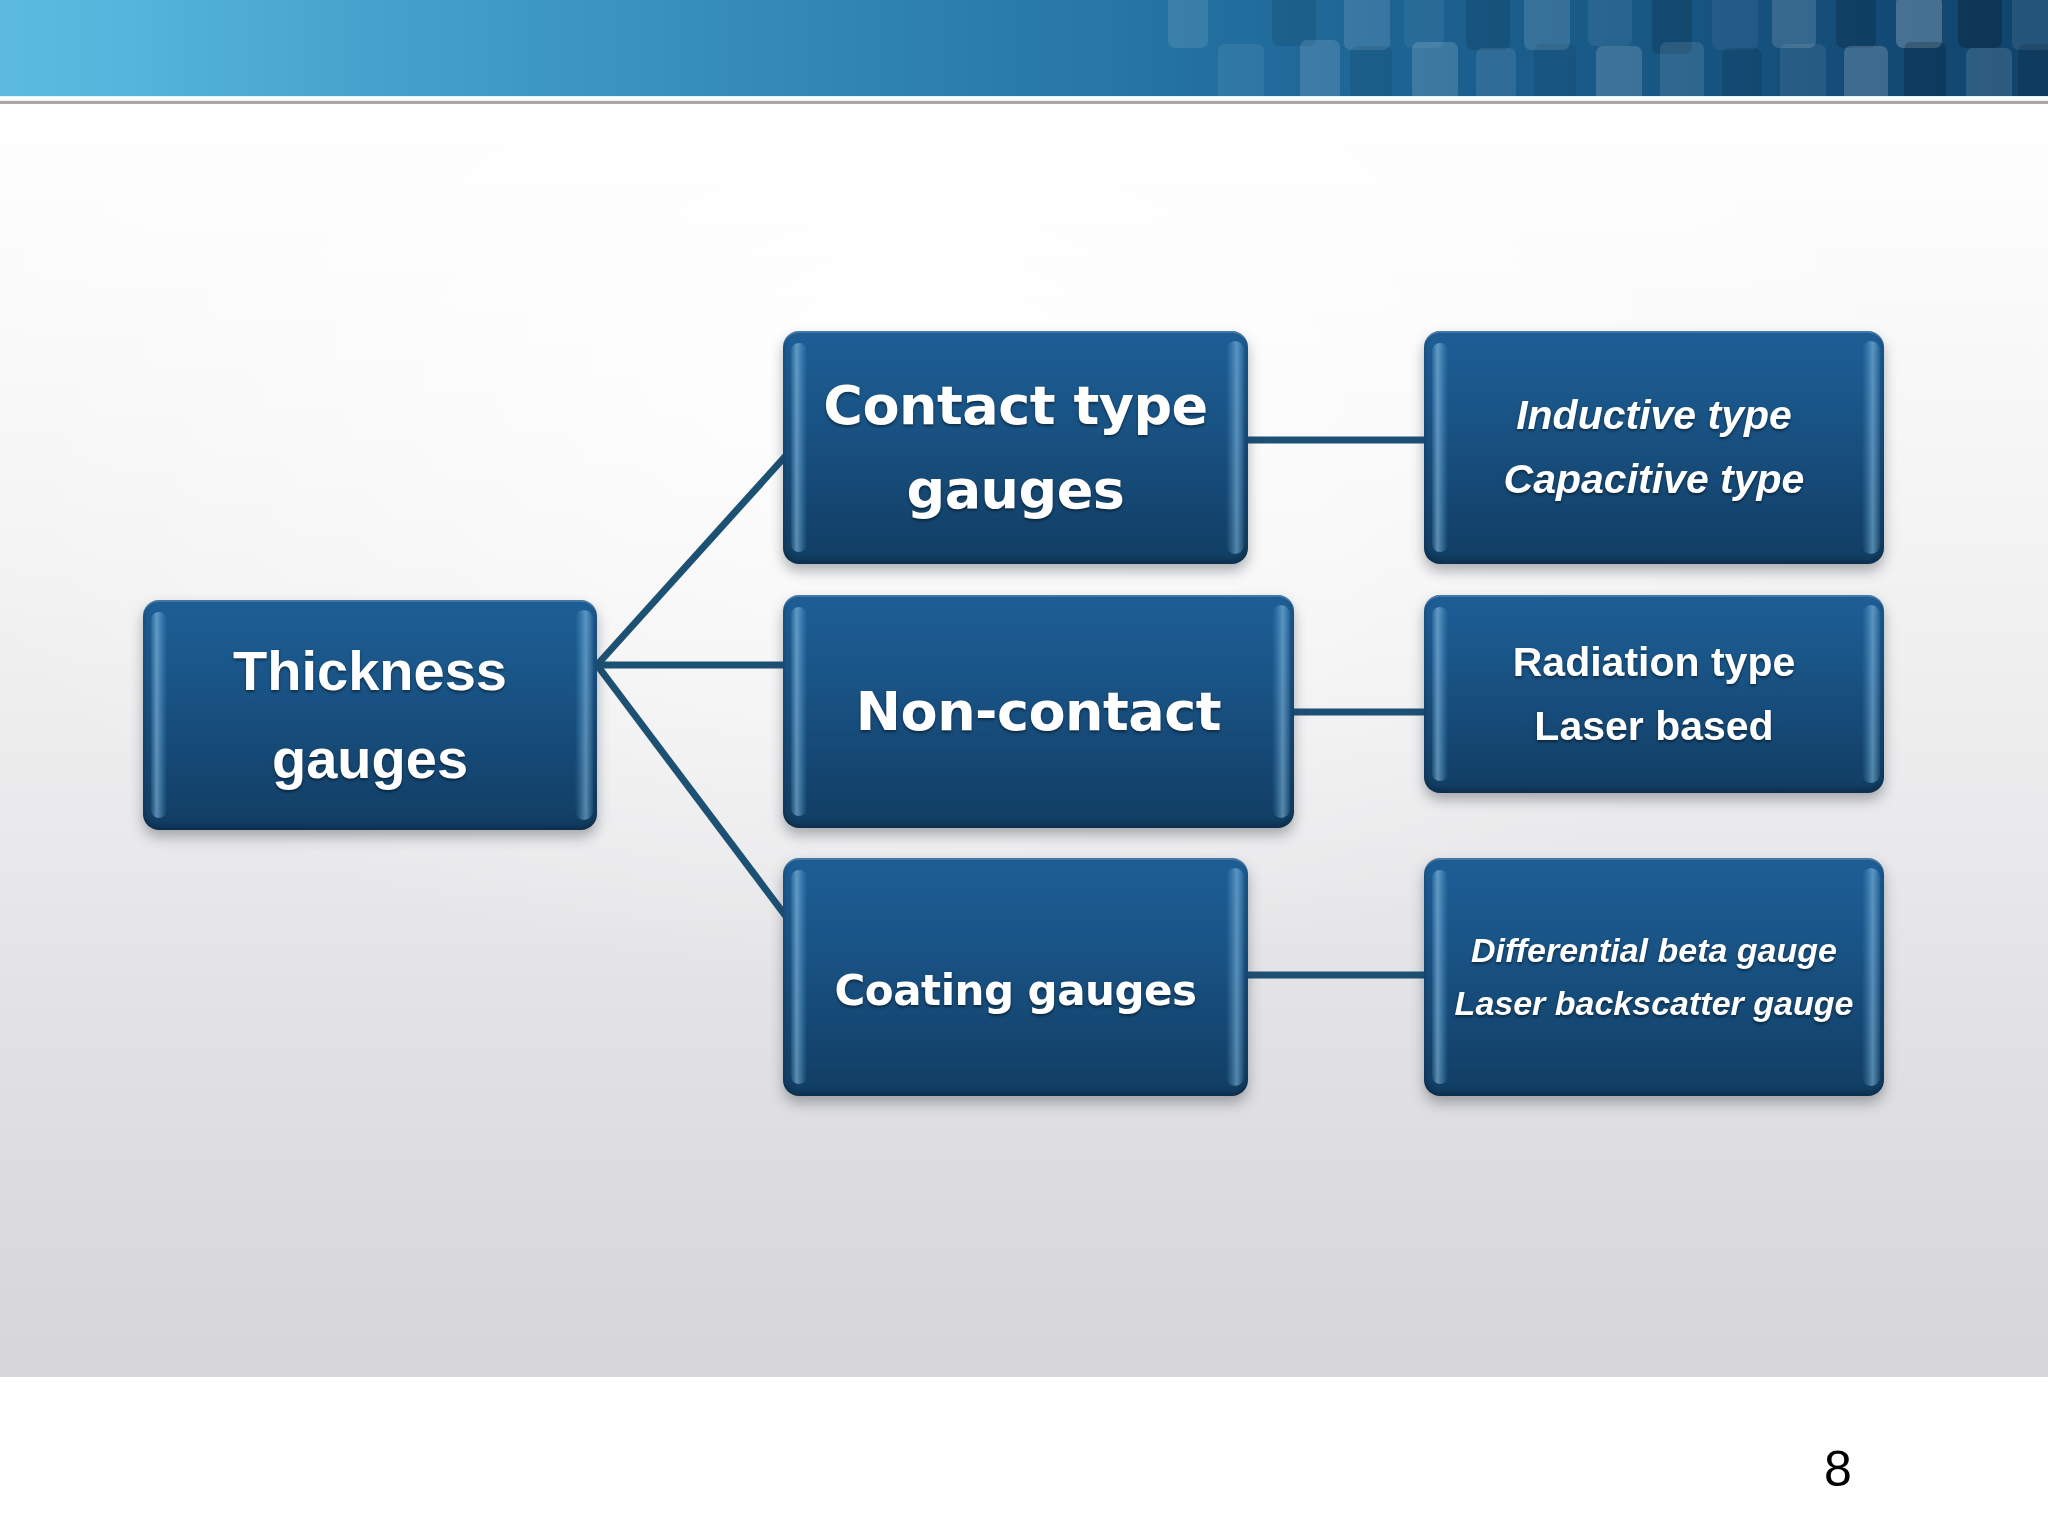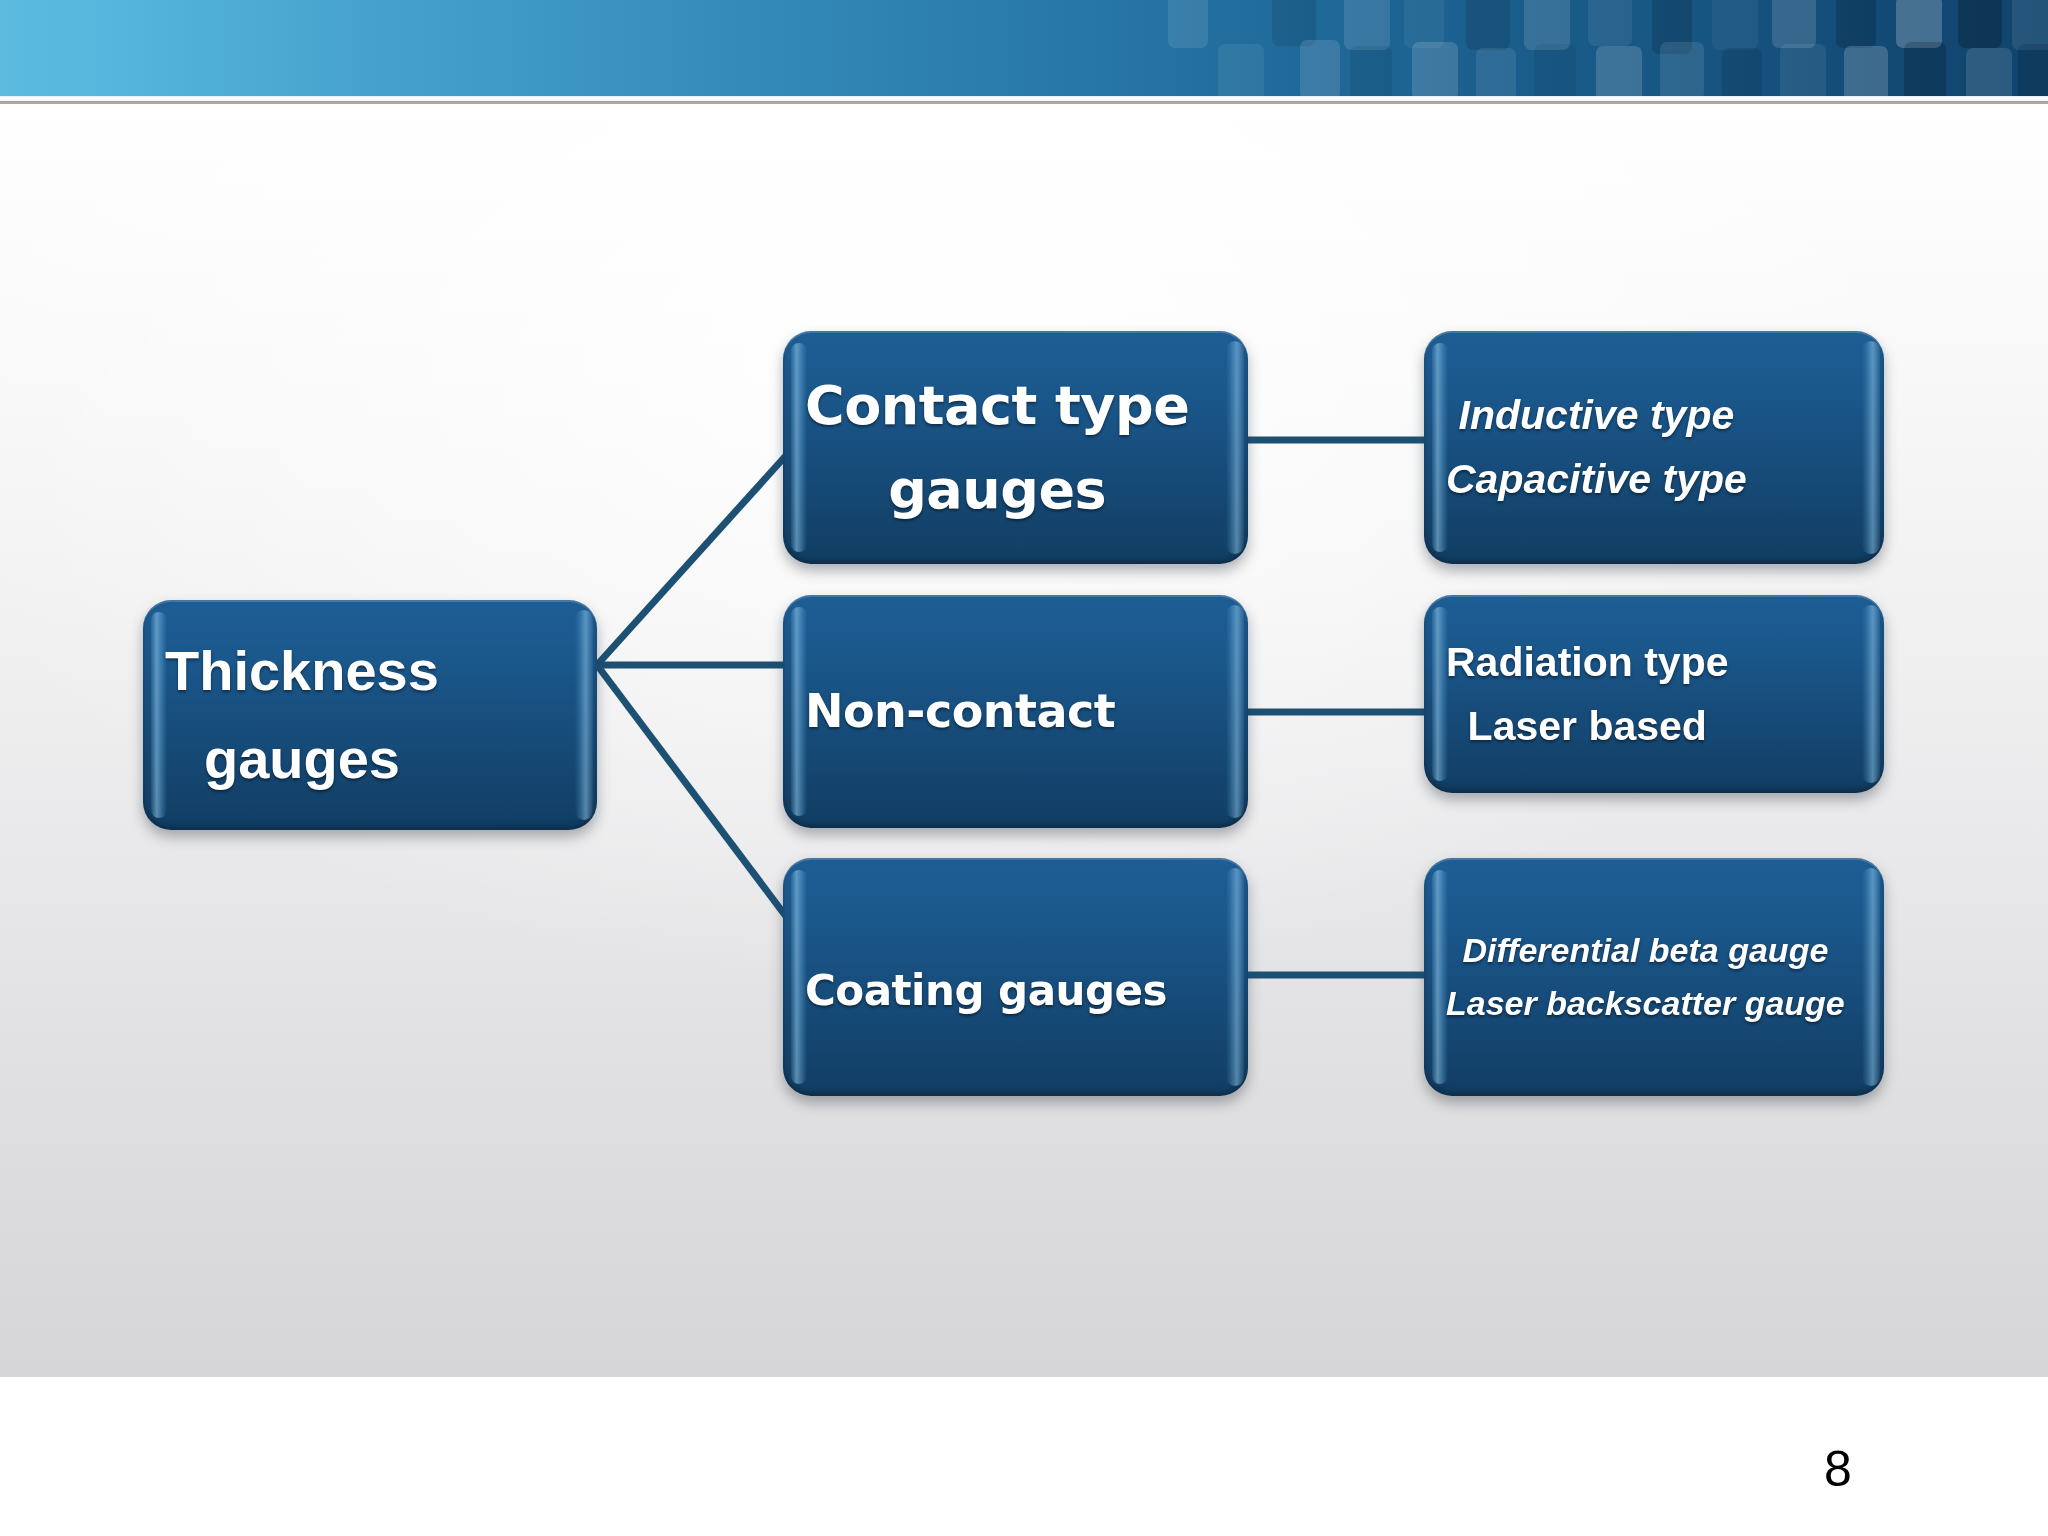--- a/index.html
+++ b/index.html
@@ -97,34 +97,34 @@
     position: absolute;
     left: 0; top: 0;
     width: 2048px;
     height: 1536px;
     pointer-events: none;
   }
 
   
   .node {
     position: absolute;
-    border-radius: 28px;
+    border-radius: 16px;
     background: linear-gradient(to bottom,
         #1d5e96 0%,
         #1a5689 30%,
         #174d7c 55%,
         #14456f 78%,
         #113d62 100%);
     box-shadow:
       0 7px 13px rgba(40,48,58,0.36),
       inset 0 2px 0 rgba(255,255,255,0.18),
       inset 0 -3px 6px rgba(0,0,0,0.30);
     display: flex;
     align-items: center;
-    justify-content: flex-start;
+    justify-content: center;
     text-align: center;
     color: #ffffff;
     overflow: hidden;
   }
   
   .node::before {
     content: "";
     position: absolute;
     left: 8px; top: 12px;
     width: 16px;
@@ -173,22 +173,22 @@
     width: 454px; height: 230px;
     font-size: 56px;
   }
   #node-contact {
     left: 783px; top: 331px;
     width: 465px; height: 233px;
     font-size: 54px;
   }
   #node-noncontact {
     left: 783px; top: 595px;
-    width: 465px; height: 233px;
-    font-size: 46px;
+    width: 511px; height: 233px;
+    font-size: 54px;
   }
   #node-coating {
     left: 783px; top: 858px;
     width: 465px; height: 238px;
     font-size: 42px;
   }
   #node-contact-detail {
     left: 1424px; top: 331px;
     width: 460px; height: 233px;
     font-size: 41px;

